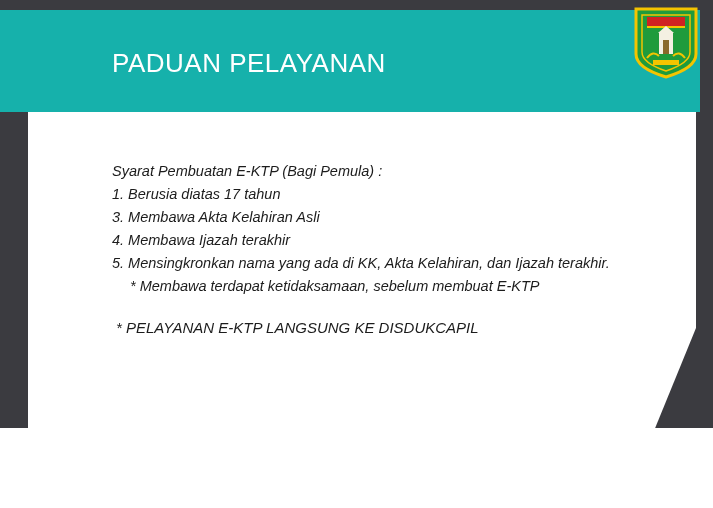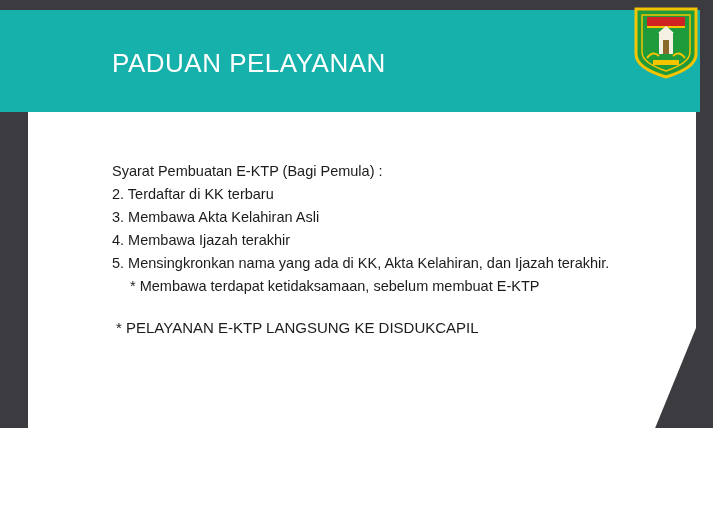--- a/index.html
+++ b/index.html
@@ -83,20 +83,21 @@
 
   .body-text {
     position: absolute;
     left: 112px;
     top: 160px;
     width: 560px;
     color: #1c1c1c;
     font-size: 14.5px;
     line-height: 23px;
     font-family: "Liberation Sans", sans-serif;
+    font-style: italic;
   }
   .body-text .line {
     white-space: nowrap;
   }
   .body-text .indent1 {
     padding-left: 18px;
   }
   .body-text .indent2 {
     padding-left: 32px;
   }
@@ -132,21 +133,21 @@
       <path d="M33 20 L41 27 H25 Z" fill="#f4f0e2"></path>
       <rect x="30" y="34" width="6" height="14" fill="#8a6a2a"></rect>
       <path d="M14 52 q6 -8 12 -2" stroke="#f4c400" stroke-width="2" fill="none"></path>
       <path d="M52 52 q-6 -8 -12 -2" stroke="#f4c400" stroke-width="2" fill="none"></path>
       <rect x="20" y="54" width="26" height="5" fill="#f4c400"></rect>
     </svg>
   </div>
 
   <div class="body-text">
     <div class="line">Syarat Pembuatan E-KTP (Bagi Pemula) :</div>
-    <div class="line">2. Terdaftar di KK terbaru</div>
+    <div class="line">1. Berusia diatas 17 tahun</div>
     <div class="line">3. Membawa Akta Kelahiran Asli</div>
     <div class="line">4. Membawa Ijazah terakhir</div>
     <div class="line">5. Mensingkronkan nama yang ada di KK, Akta Kelahiran, dan Ijazah terakhir.</div>
     <div class="line indent1">* Membawa terdapat ketidaksamaan, sebelum membuat E-KTP</div>
     <div class="spacer"></div>
     <div class="line footer-note">* PELAYANAN E-KTP LANGSUNG KE DISDUKCAPIL</div>
   </div>
 
 </div>
 

